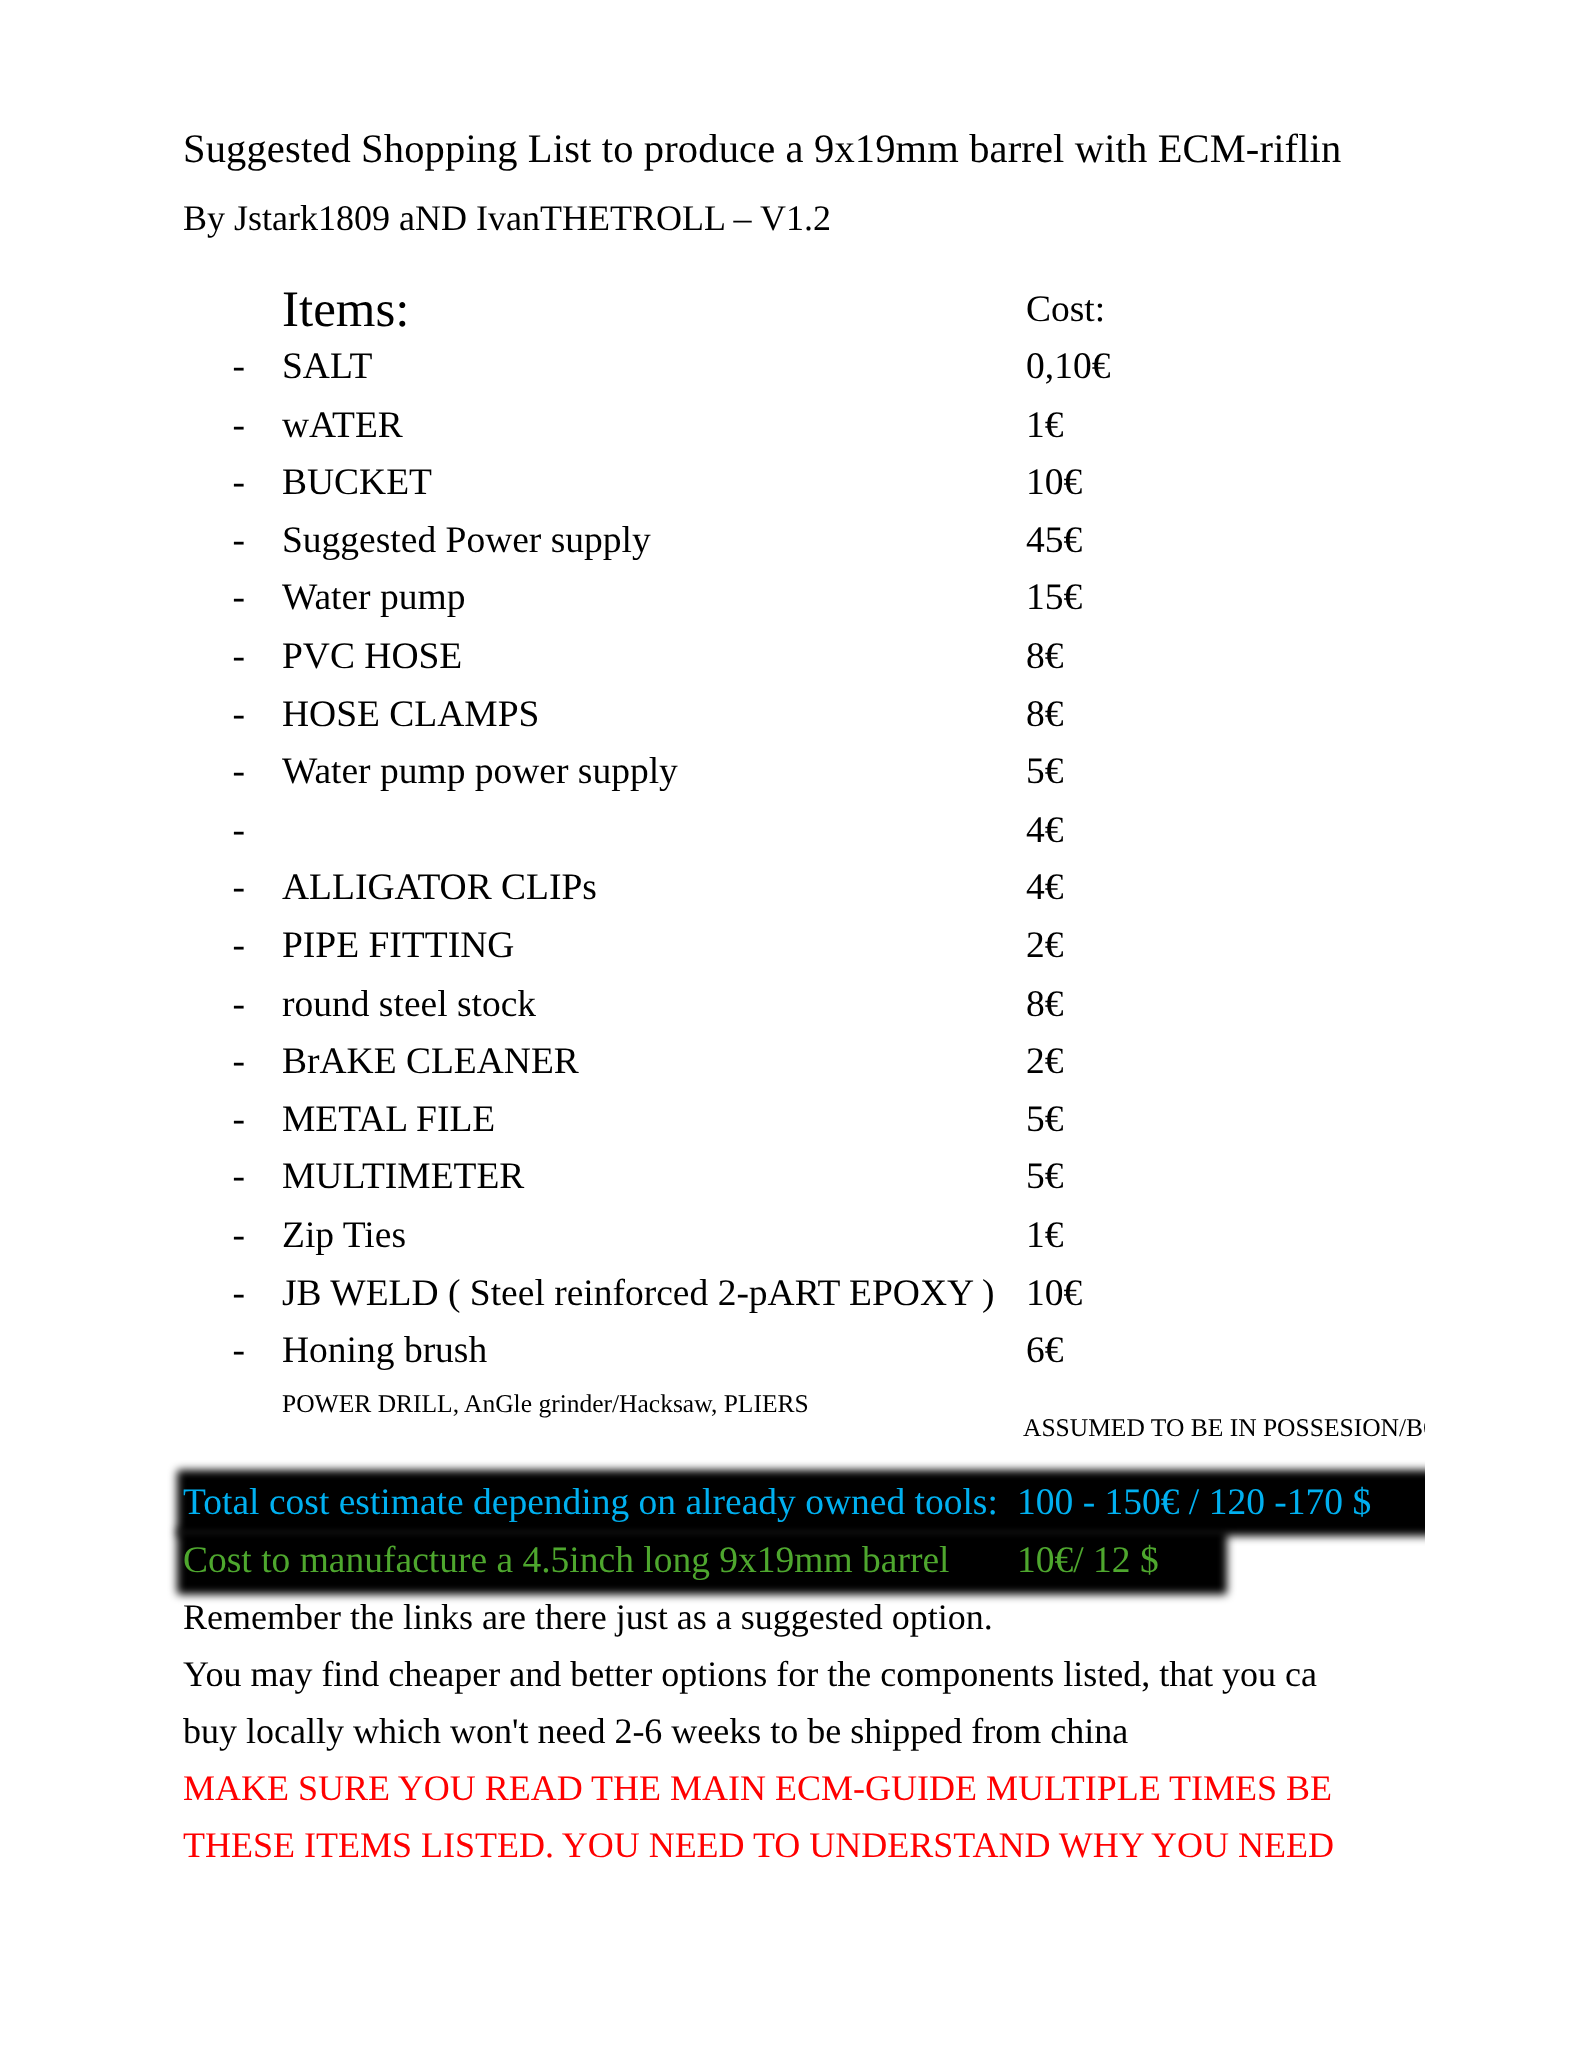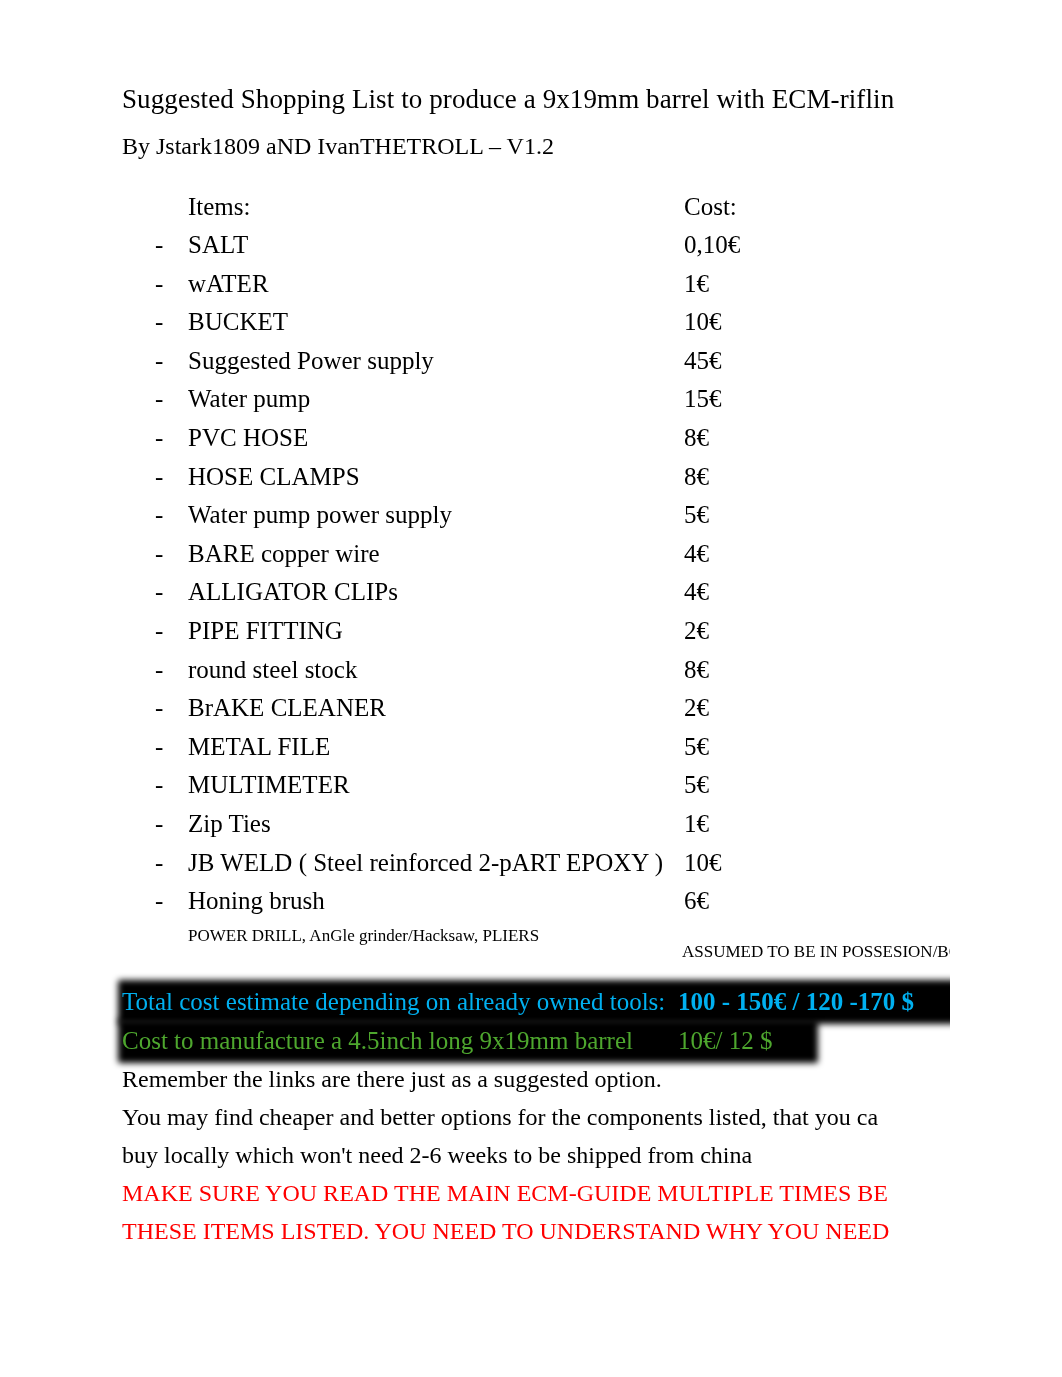--- a/index.html
+++ b/index.html
@@ -53,21 +53,21 @@
     width: 940px;
   }
   .items-header {
     position: relative;
     height: 38px;
   }
   .col-item {
     position: absolute;
     left: 66px;
     top: 0;
-    font-size: 25px;
+    font-size: 34px;
     line-height: 38px;
     white-space: nowrap;
   }
   .col-cost {
     position: absolute;
     left: 562px;
     top: 0;
     font-size: 25px;
     line-height: 38px;
     white-space: nowrap;
@@ -247,21 +247,20 @@
       <span class="row-name">HOSE CLAMPS</span>
       <span class="row-cost">8€</span>
     </div>
     <div class="item-row">
       <span class="row-dash">-</span>
       <span class="row-name">Water pump power supply</span>
       <span class="row-cost">5€</span>
     </div>
     <div class="item-row">
       <span class="row-dash">-</span>
-      <span class="row-name">BARE copper wire</span>
       <span class="row-cost">4€</span>
     </div>
     <div class="item-row">
       <span class="row-dash">-</span>
       <span class="row-name">ALLIGATOR CLIPs</span>
       <span class="row-cost">4€</span>
     </div>
     <div class="item-row">
       <span class="row-dash">-</span>
       <span class="row-name">PIPE FITTING</span>
@@ -306,21 +305,21 @@
   </div>
 
   <div class="note-row">
     <span class="note-left">POWER DRILL, AnGle grinder/Hacksaw, PLIERS</span>
     <span class="note-right">ASSUMED TO BE IN POSSESION/BORRO</span>
   </div>
 
   <div class="hl-line hl-total">
     <div class="hl-bar"></div>
     <span class="hl-text">Total cost estimate depending on already owned tools:</span>
-    <span class="hl-text hl-overlap" style="left:556px; color:#00B0F0;font-weight:bold;">100 - 150€ / 120 -170 $</span>
+    <span class="hl-text hl-overlap" style="left:556px; color:#00B0F0;">100 - 150€ / 120 -170 $</span>
   </div>
 
   <div class="hl-line hl-mfg">
     <div class="hl-bar"></div>
     <span class="hl-text">Cost to manufacture a 4.5inch long 9x19mm barrel</span>
     <span class="hl-text hl-overlap" style="left:556px; color:#4EA72E;">10€/ 12 $</span>
   </div>
 
   <div class="para p1">Remember the links are there just as a suggested option.</div>
   <div class="para p2">You may find cheaper and better options for the components listed, that you ca</div>

